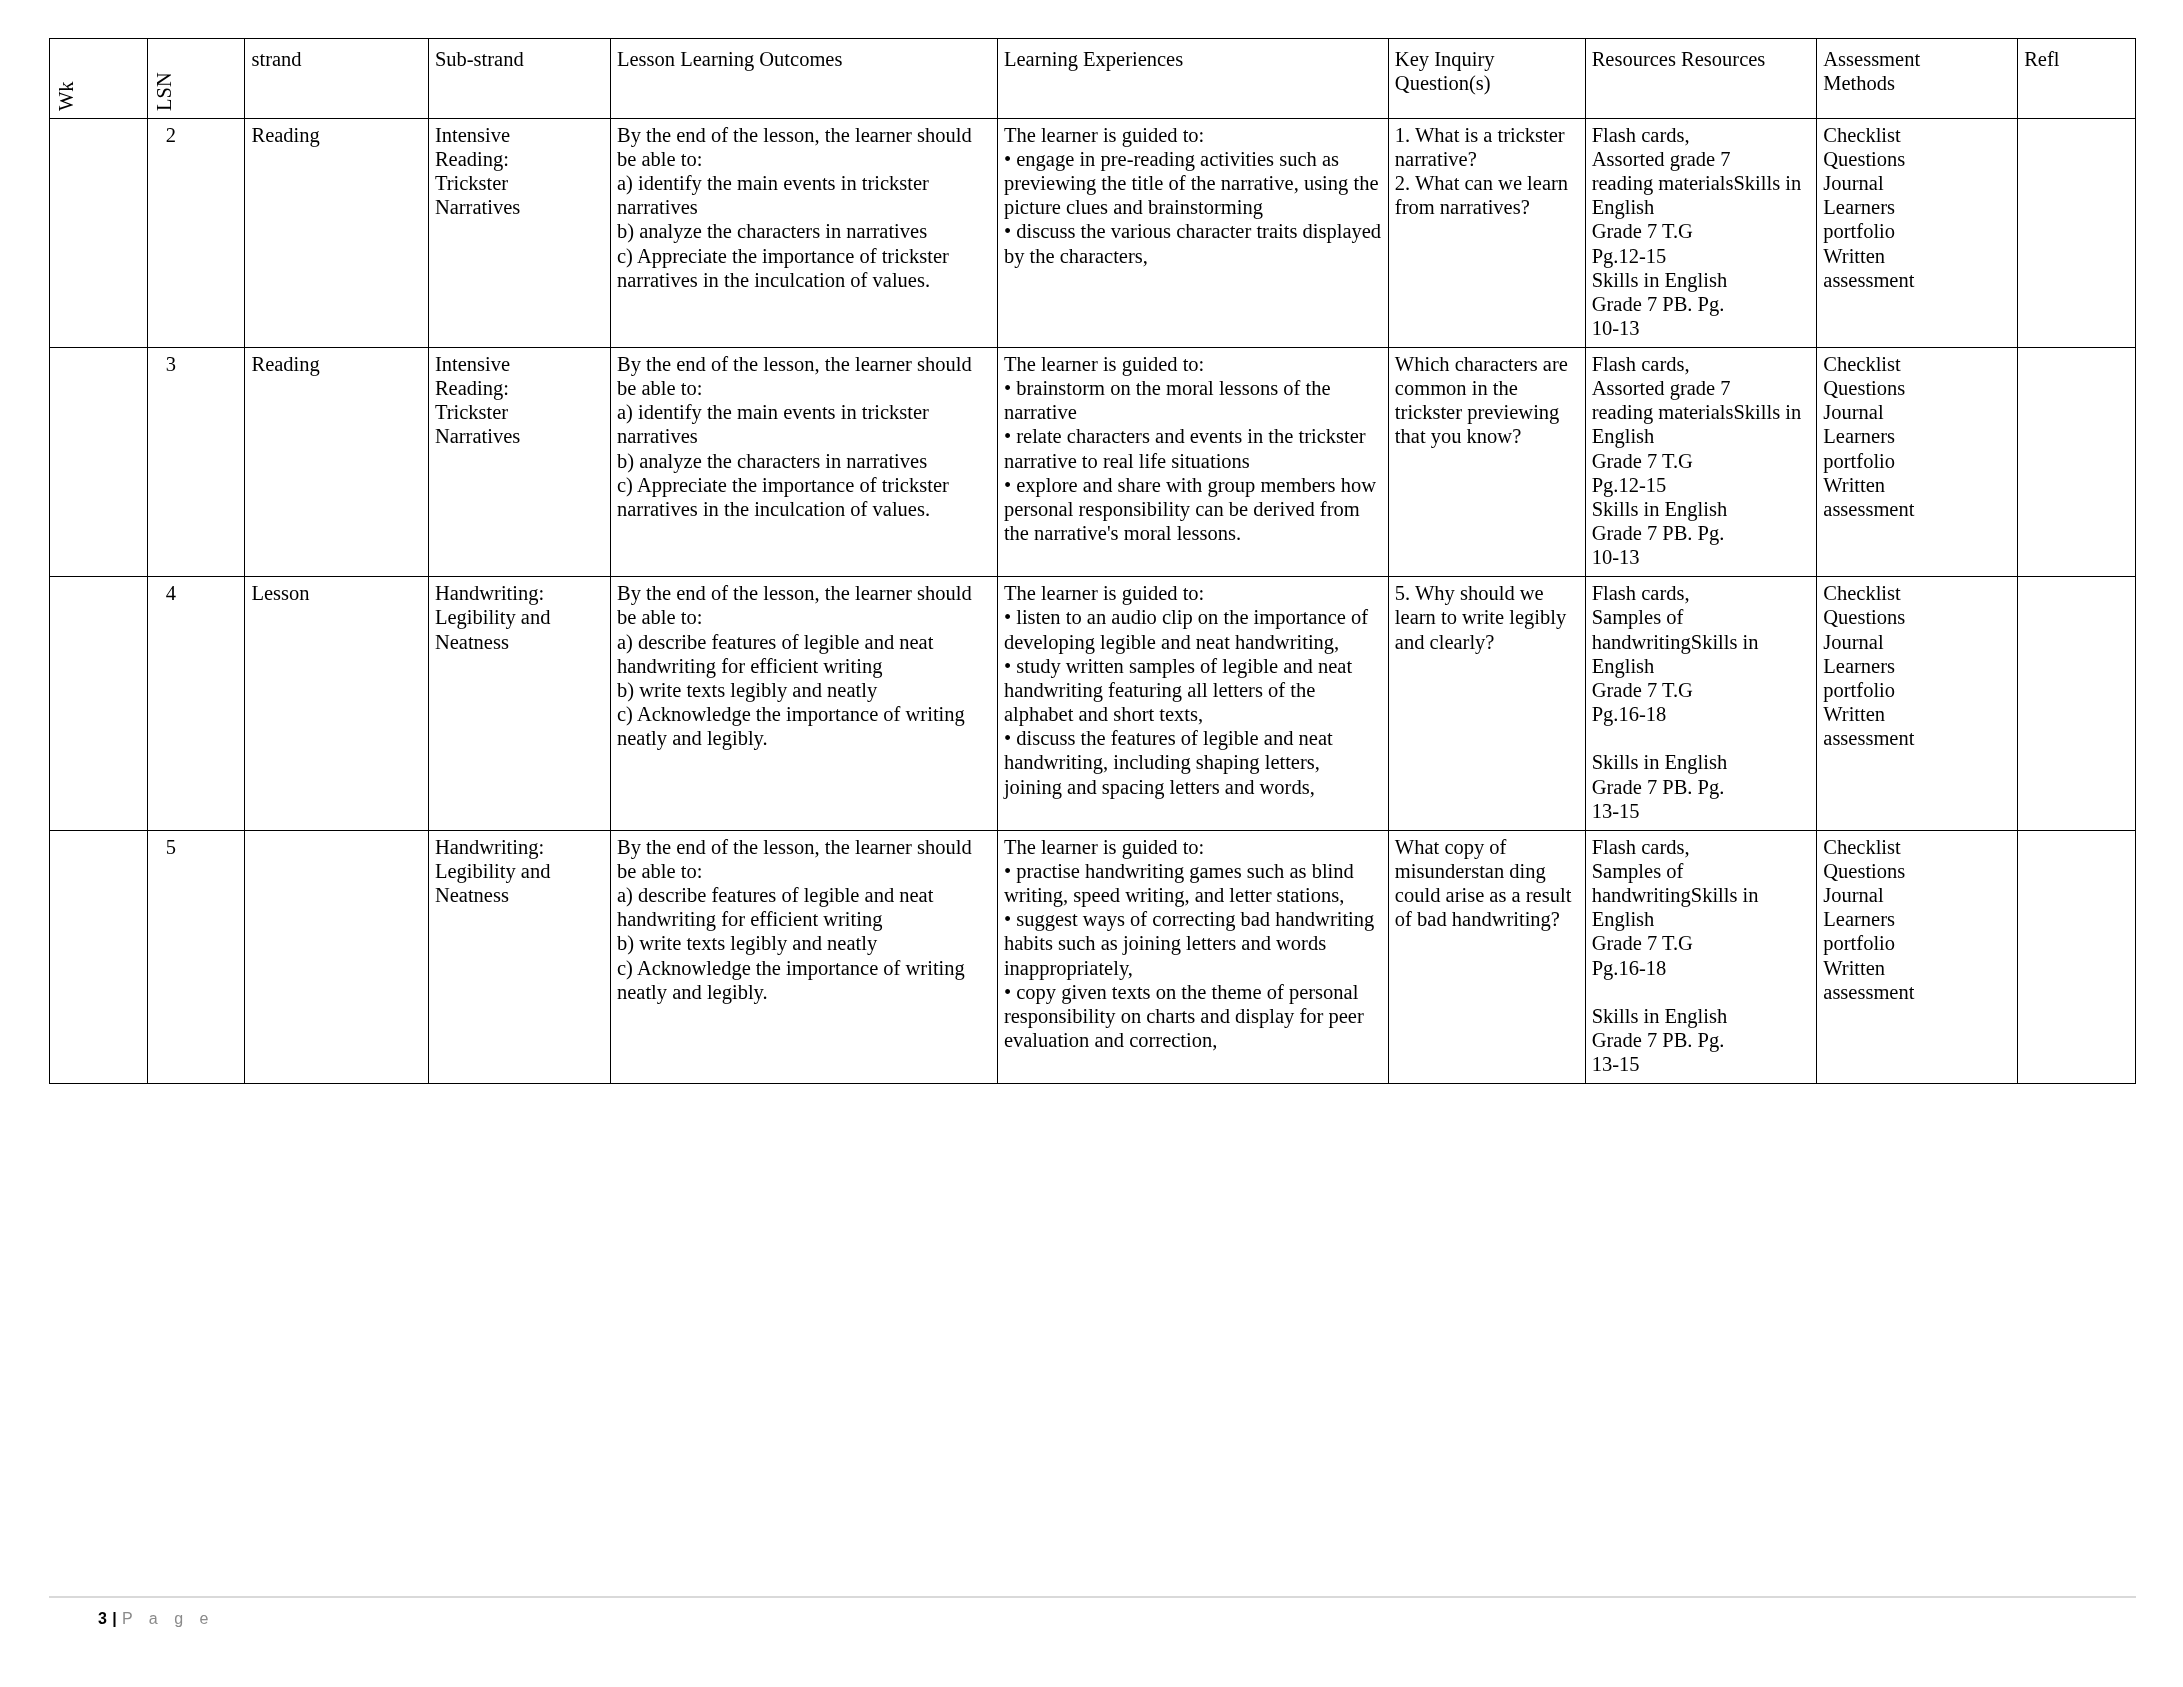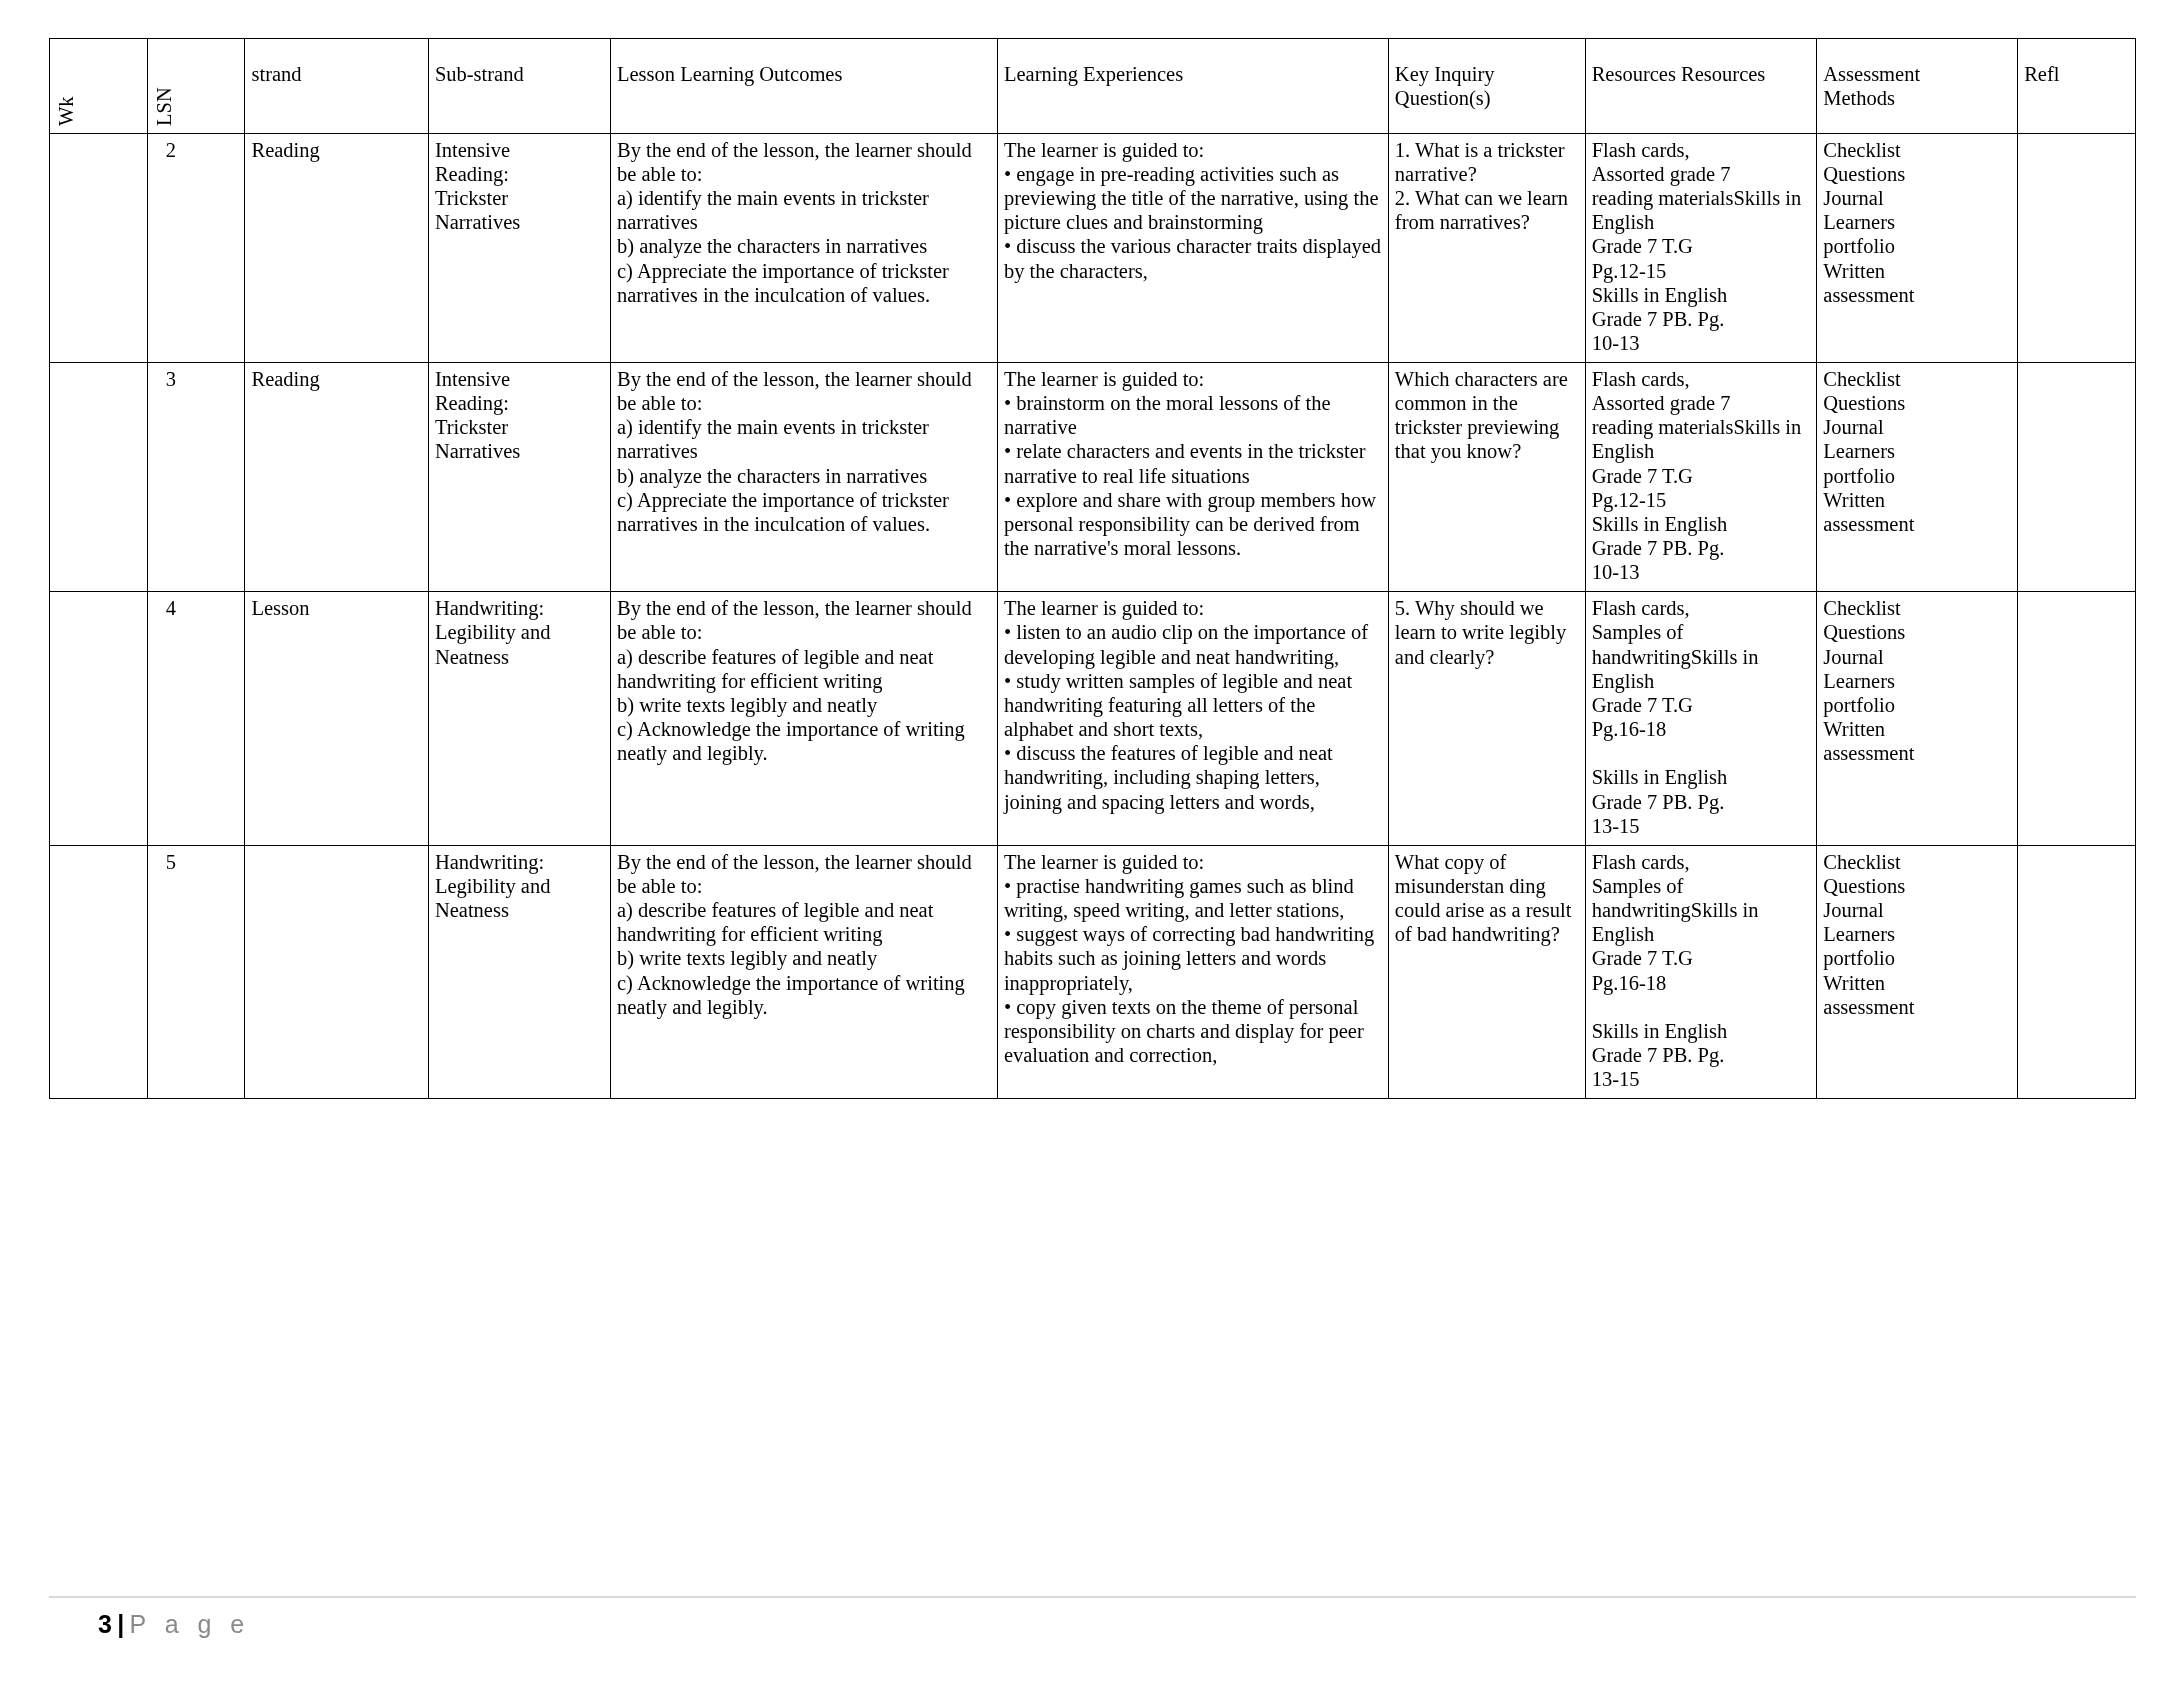--- a/index.html
+++ b/index.html
@@ -55,21 +55,21 @@
   col.c-llo     { width: 289px; }
   col.c-le      { width: 292px; }
   col.c-kiq     { width: 147px; }
   col.c-lr      { width: 173px; }
   col.c-am      { width: 150px; }
   col.c-refl    { width: 88px; }
 
   
   tr.head td {
     height: 65px;
-    padding-top: 23px;
+    padding-top: 8px;
   }
   .vert {
     display: block;
     writing-mode: vertical-rl;
     transform: rotate(180deg);
     white-space: nowrap;
     height: 64px;
     line-height: 1;
     padding-left: 1.3px;
   }
@@ -89,21 +89,21 @@
   }
   .footer .rule {
     width: 2087px;
     height: 2px;
     background: #d9d9d9;
   }
   .footer .pg {
     margin-top: 12px;
     padding-left: 49px;
     font-family: "Liberation Sans", "DejaVu Sans", sans-serif;
-    font-size: 25px;
+    font-size: 16px;
     white-space: nowrap;
   }
   .footer .pg .n { color: #000000; font-weight: 600; }
   .footer .pg .bar { color: #000000; font-weight: 700; margin: 0 5.3px; }
   .footer .pg .word { color: #8a8a8a; letter-spacing: 6px; }
 </style>
 </head>
 <body>
 
 <div class="page">

